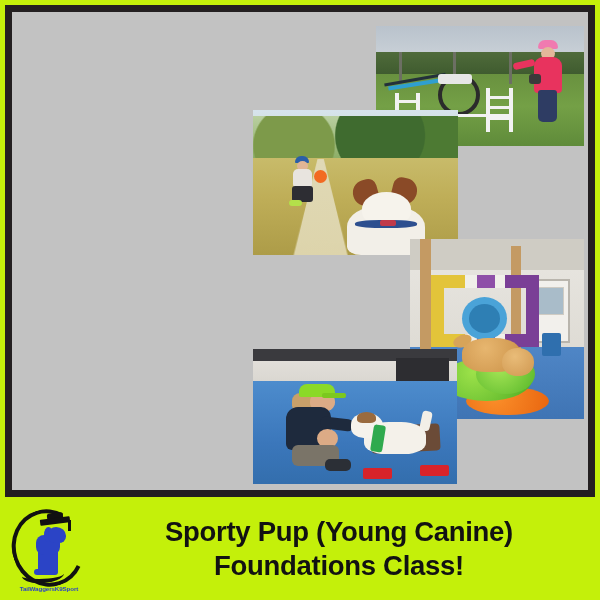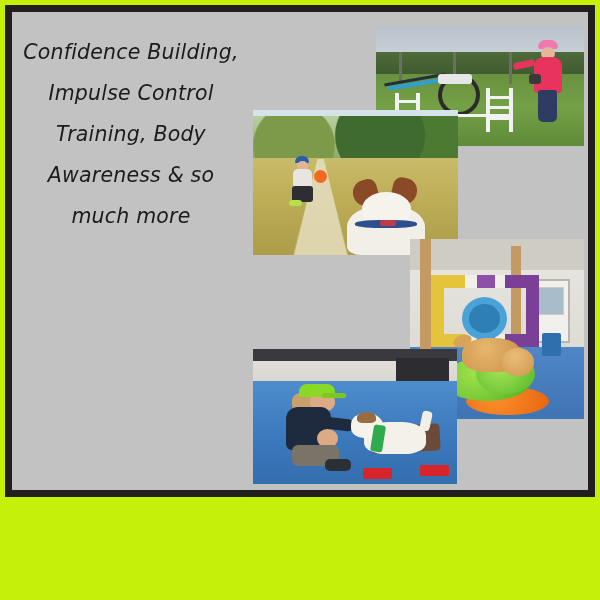--- a/index.html
+++ b/index.html
@@ -325,25 +325,20 @@
   }
 </style>
 </head>
 <body>
 
 <div class="poster">
 
   <div class="frame">
     <div class="canvas">
 
-      <div class="script-text script-a">Confidence Building,
-Impulse Control
-Training, Body
-Awareness &amp; so
-much more</div>
 
 
       <div class="photo photo-field">
         <div class="scene">
           <div class="sky-field"></div>
           <div class="treeline"></div>
           <div class="grass-field"></div>
           <div class="fencepost" style="left:11%"></div>
           <div class="fencepost" style="left:37%"></div>
           <div class="fencepost" style="left:64%"></div>
@@ -449,14 +444,33 @@
             <div class="tr-harness"></div>
           </div>
           <div class="block-red block-r1"></div>
           <div class="block-red block-r2"></div>
         </div>
       </div>
 
     </div>
   </div>
 
+  <div class="banner">
+
+    <div class="logo">
+      <div class="logo-arc"></div>
+      <div class="logo-tailswoosh"></div>
+      <div class="logo-dog-foot"></div>
+      <div class="logo-dog-body"></div>
+      <div class="logo-dog-chest"></div>
+      <div class="logo-dog-ear"></div>
+      <div class="logo-dog-head"></div>
+      <div class="logo-cap-top"></div>
+      <div class="logo-cap"></div>
+      <div class="logo-tassel"></div>
+      <div class="logo-caption">TailWaggersK9Sport</div>
+    </div>
+
+    <div class="banner-title">Sporty Pup (Young Canine)
+Foundations Class!</div>
+  </div>
 
 </div>
 
 </body></html>

